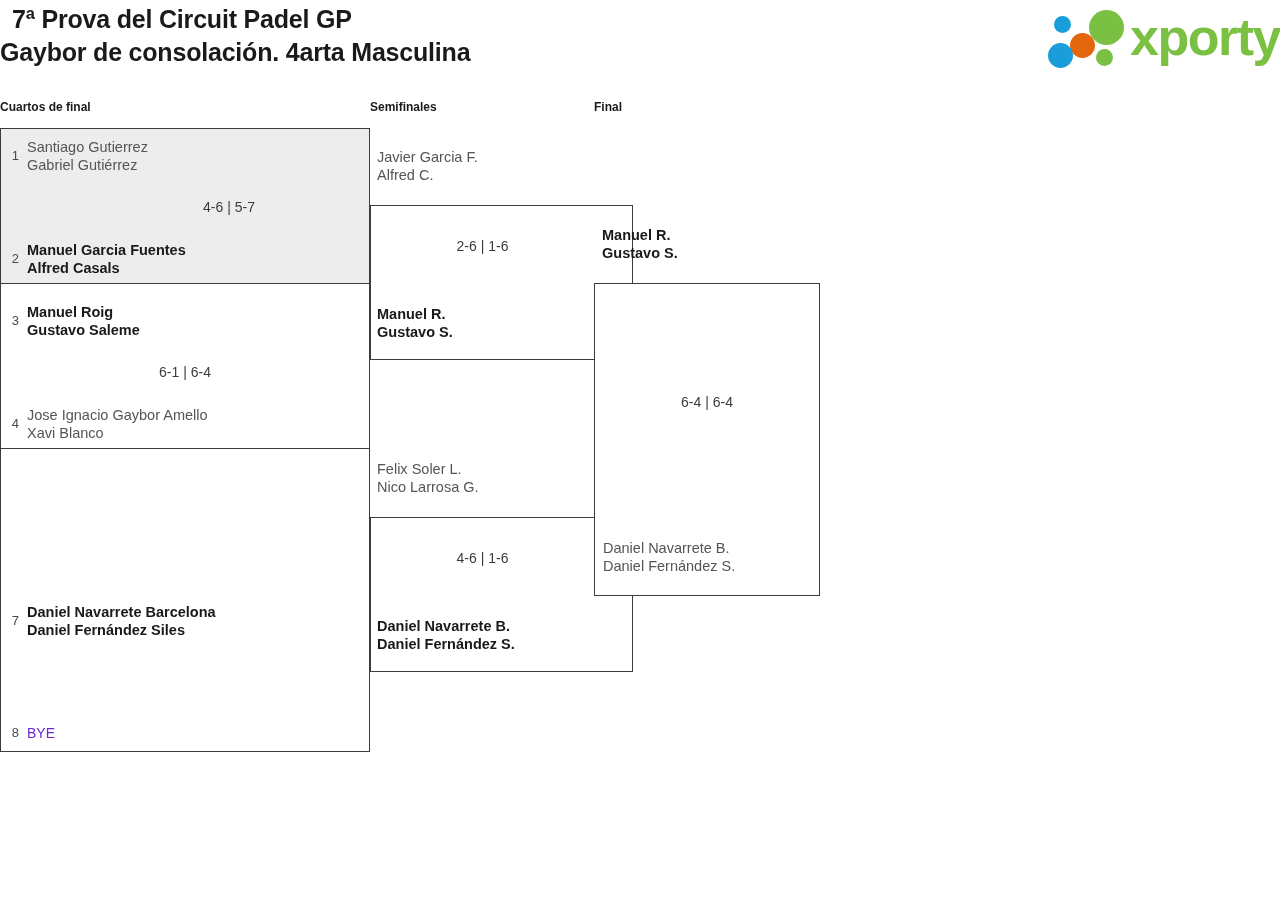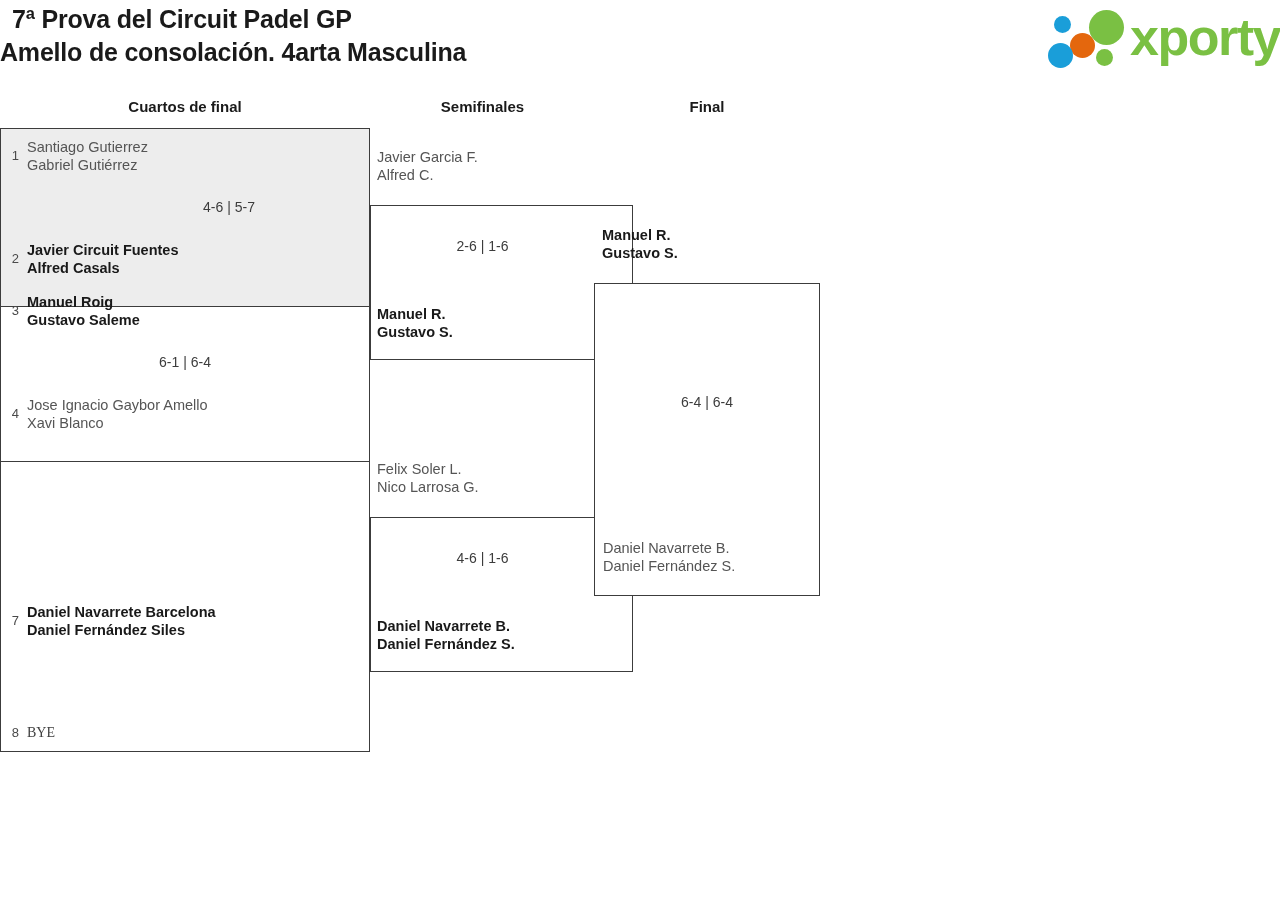--- a/index.html
+++ b/index.html
@@ -32,32 +32,32 @@
   .dot-blue-lg  { left: 0px;  top: 33px; width: 25px; height: 25px; background: #1a9ed9; }
   .dot-green-sm { left: 48px; top: 39px; width: 17px; height: 17px; background: #7ac043; }
   .logo-text {
     position: absolute; left: 82px; top: 0px;
     font-size: 52px; font-weight: bold; color: #7ac043;
     letter-spacing: -1.5px; line-height: 62px;
   }
 
   
   .round-header {
-    position: absolute; font-size: 15px; font-weight: bold;
-    color: #1a1a1a; text-align: center; line-height: 20px;
+    position: absolute; font-size: 12px; font-weight: bold;
+    color: #1a1a1a; text-align: left; line-height: 20px;
   }
 
   
   .qf-column {
     position: absolute; left: 0px; top: 128px;
     width: 370px; height: 624px;
     border: 1px solid #3c3c3c;
   }
   .qf-match {
-    position: absolute; left: 0; width: 368px; height: 178px;
+    position: absolute; left: 0; width: 368px; height: 155px;
   }
   .qf-match.shaded { background: #ededed; }
   .qf-match.divider-bottom { border-bottom: 1px solid #3c3c3c; }
 
   .sf-box {
     position: absolute; width: 263px; height: 155px;
     border: 1px solid #3c3c3c; background: #ffffff;
   }
   .final-box {
     position: absolute; left: 594px; top: 283px;
@@ -72,38 +72,38 @@
     font-size: 14.5px; line-height: 18px; white-space: nowrap;
   }
   .winner .name-line { color: #191919; font-weight: bold; }
   .loser  .name-line { color: #555555; font-weight: normal; }
 
   .seed {
     position: absolute; font-size: 13px; color: #4a4a4a;
     line-height: 18px; text-align: right; width: 16px;
   }
   .bye-label {
-    font-family: Liberation Serif, serif;
-    font-size: 14px; color: #404040; line-height: 18px;
+    font-family: Liberation Sans, sans-serif;
+    font-size: 14px; color: #6d28d9; line-height: 18px;
   }
 
   
   .score {
     position: absolute; font-size: 14px; color: #3c3c3c;
     text-align: center; line-height: 18px; white-space: nowrap;
   }
 </style>
 </head>
 <body>
 
 <div id="root">
 
   <div class="title-block">
     <div class="title-line l1">7ª Prova del Circuit Padel GP</div>
-    <div class="title-line l2">Amello de consolación. 4arta Masculina</div>
+    <div class="title-line l2">Gaybor de consolación. 4arta Masculina</div>
   </div>
 
   <div class="logo">
     <div class="logo-dots">
       <span class="dot dot-blue-sm"></span>
       <span class="dot dot-orange"></span>
       <span class="dot dot-green-lg"></span>
       <span class="dot dot-blue-lg"></span>
       <span class="dot dot-green-sm"></span>
     </div>
@@ -122,28 +122,28 @@
           <div class="name-line">Santiago Gutierrez</div>
           <div class="name-line">Gabriel Gutiérrez</div>
         </div>
       </div>
       <div class="seed" style="left:2px; top:18px;">1</div>
 
       <div class="score" style="left:0px; top:69px; width:368px;margin-left:44px;">4-6 | 5-7</div>
 
       <div class="slot" style="left:26px; top:112px;">
         <div class="names winner">
-          <div class="name-line">Javier Circuit Fuentes</div>
+          <div class="name-line">Manuel Garcia Fuentes</div>
           <div class="name-line">Alfred Casals</div>
         </div>
       </div>
       <div class="seed" style="left:2px; top:121px;">2</div>
     </div>
 
-    <div class="qf-match divider-bottom" style="top:155px;">
+    <div class="qf-match divider-bottom" style="top:165px;">
       <div class="slot" style="left:26px; top:9px;">
         <div class="names winner">
           <div class="name-line">Manuel Roig</div>
           <div class="name-line">Gustavo Saleme</div>
         </div>
       </div>
       <div class="seed" style="left:2px; top:18px;">3</div>
 
       <div class="score" style="left:0px; top:69px; width:368px;">6-1 | 6-4</div>
 

